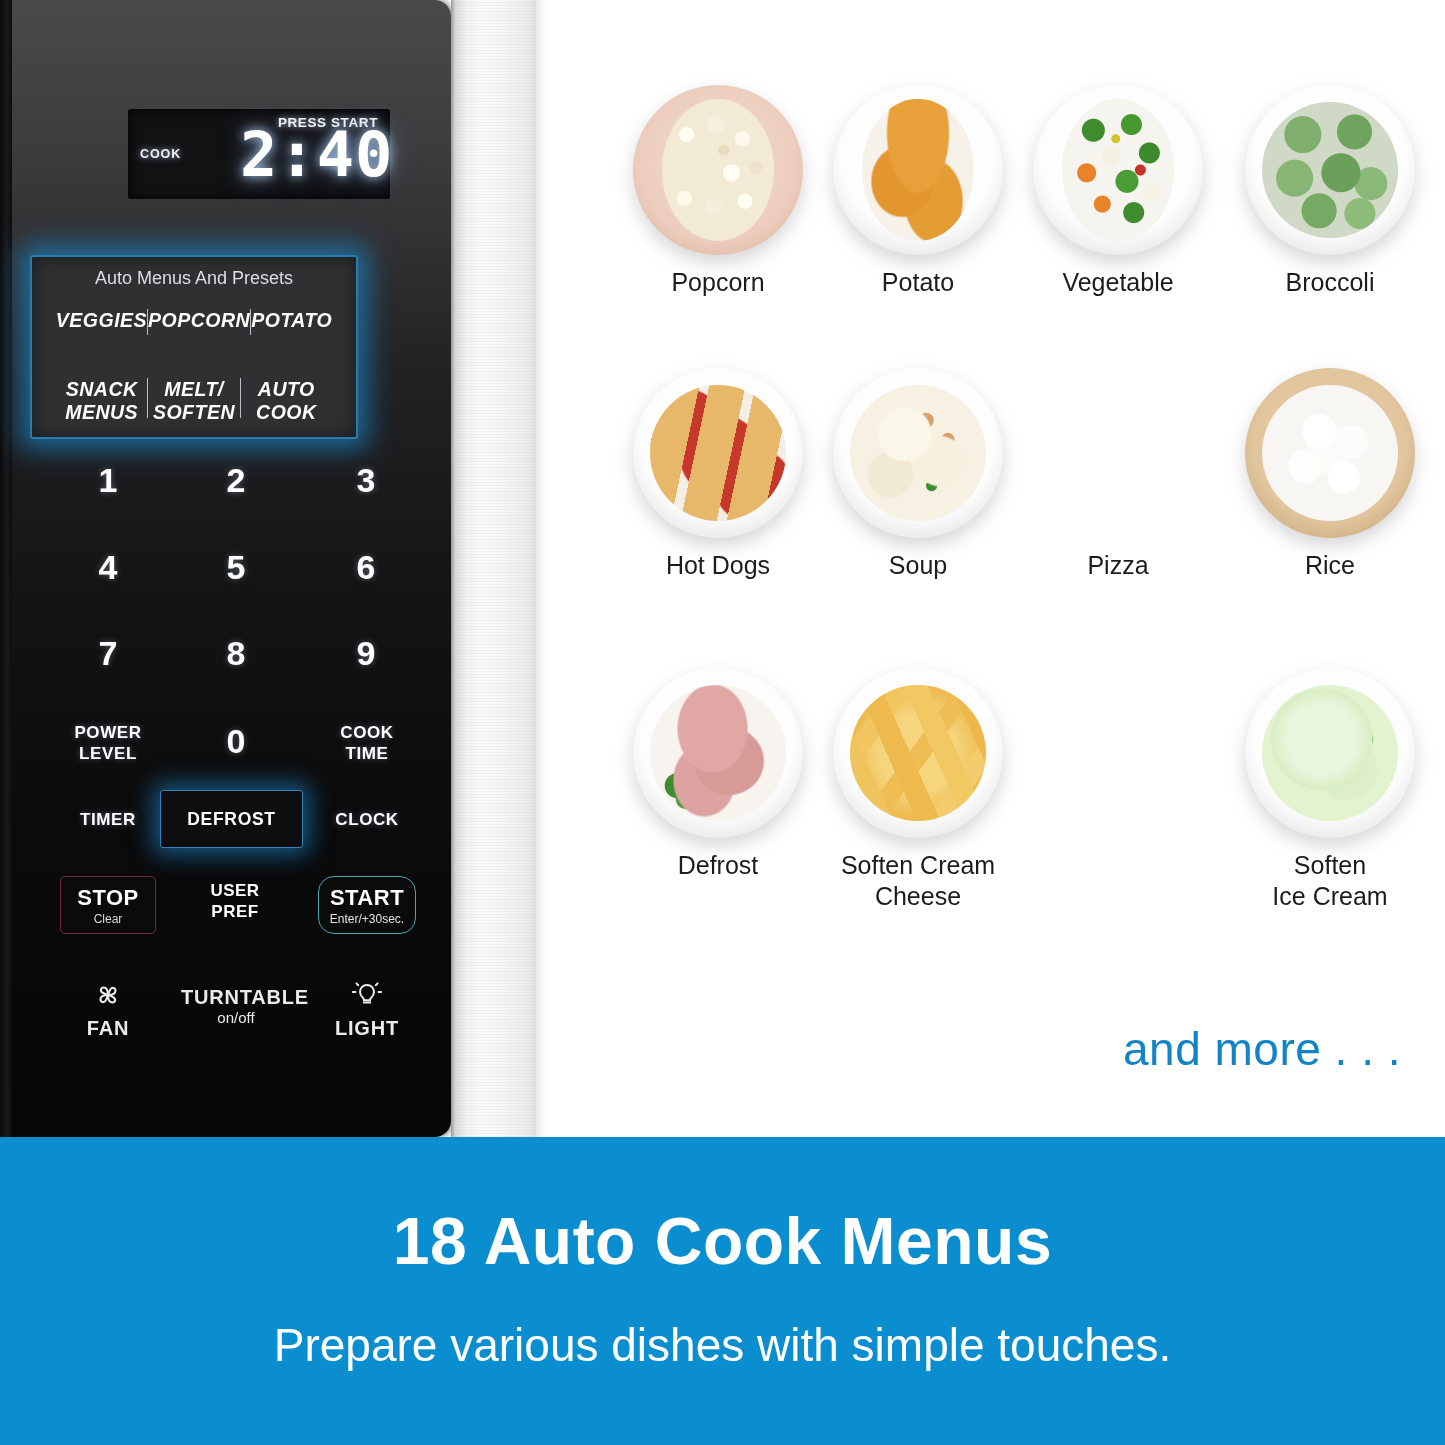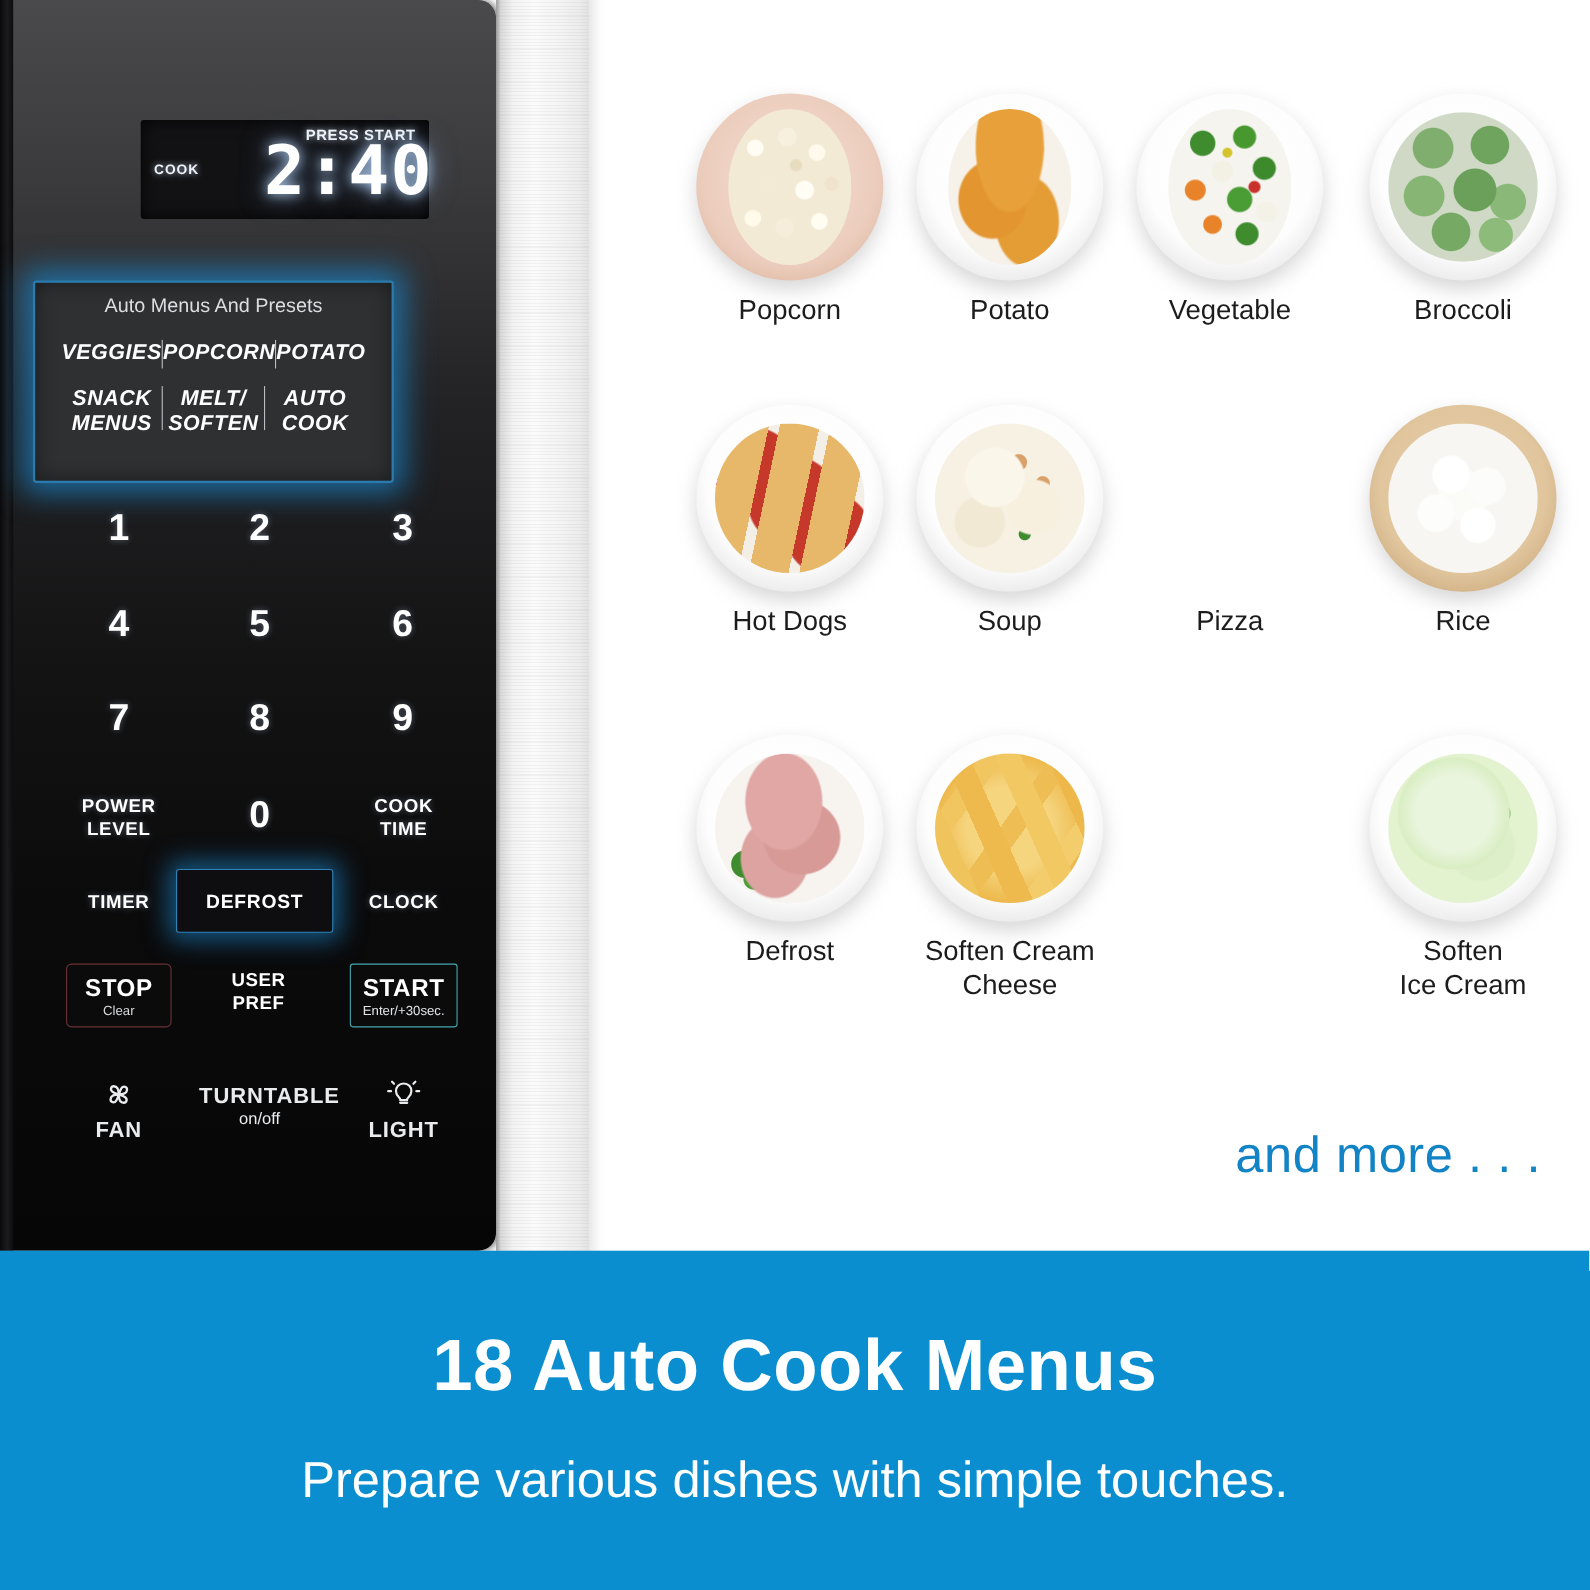--- a/index.html
+++ b/index.html
@@ -80,21 +80,21 @@
     box-shadow:0 0 26px 10px rgba(28,132,200,.72),
                inset 0 0 18px rgba(0,0,0,.45);
   }
   #auto-title{
     text-align:center; color:#dcdfe2; font-size:18px; margin-top:11px; font-weight:300;
   }
   .auto-row{
     display:flex; align-items:flex-start; justify-content:center;
     margin-top:20px; padding:0 24px;font-style:italic;
   }
-  .auto-row.r2{ margin-top:16px; }
+  .auto-row.r2{ margin-top:43px; }
   .auto-cell{
     flex:1; text-align:center; color:#ffffff;
     font-size:19.5px; font-weight:bold; letter-spacing:.5px; line-height:23px;
   }
   .auto-sep{ width:1px; height:26px; background:#b9bcc0; flex:0 0 1px; }
   .auto-row.r2 .auto-sep{ height:40px; }
 
   
   .mwbtn{
     position:absolute; text-align:center; color:#ffffff;
@@ -119,21 +119,21 @@
   #stop-btn .t1{ font-size:22px; font-weight:bold; color:#fff; letter-spacing:.5px;}
   #stop-btn .t2{ font-size:12px; color:#d7d9db; margin-top:1px;}
 
   #userpref-btn{
     position:absolute; left:186px; top:880px; width:98px; text-align:center;
     color:#fff; font-size:17px; font-weight:bold; line-height:21px; letter-spacing:.5px;
   }
 
   #start-btn{
     position:absolute; left:318px; top:876px; width:98px; height:58px;
-    border:1px solid #46a7ae; border-radius:3px; background:#0b0b0c;
+    border:1px solid #46a7ae; border-radius:16px; background:#0b0b0c;
     display:flex; flex-direction:column; align-items:center; justify-content:center;
   }
   #start-btn .t1{ font-size:22px; font-weight:bold; color:#fff; letter-spacing:.5px;}
   #start-btn .t2{ font-size:12px; color:#e2e4e6; margin-top:1px;}
 
   .iconbtn{
     position:absolute; width:110px; text-align:center; color:#e9ebed;
   }
   .iconbtn .cap{ font-size:20px; font-weight:bold; letter-spacing:.8px; display:block;}
   .iconbtn .cap2{ font-size:15px; font-weight:normal; display:block;}

